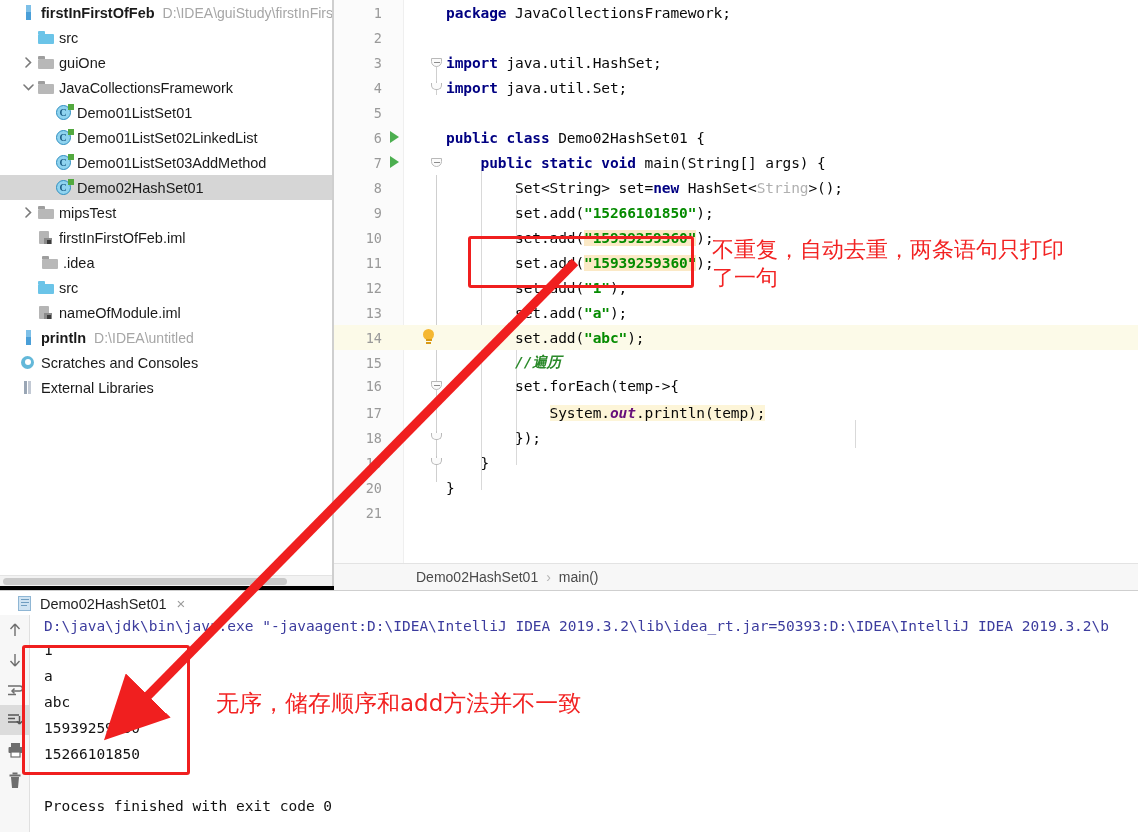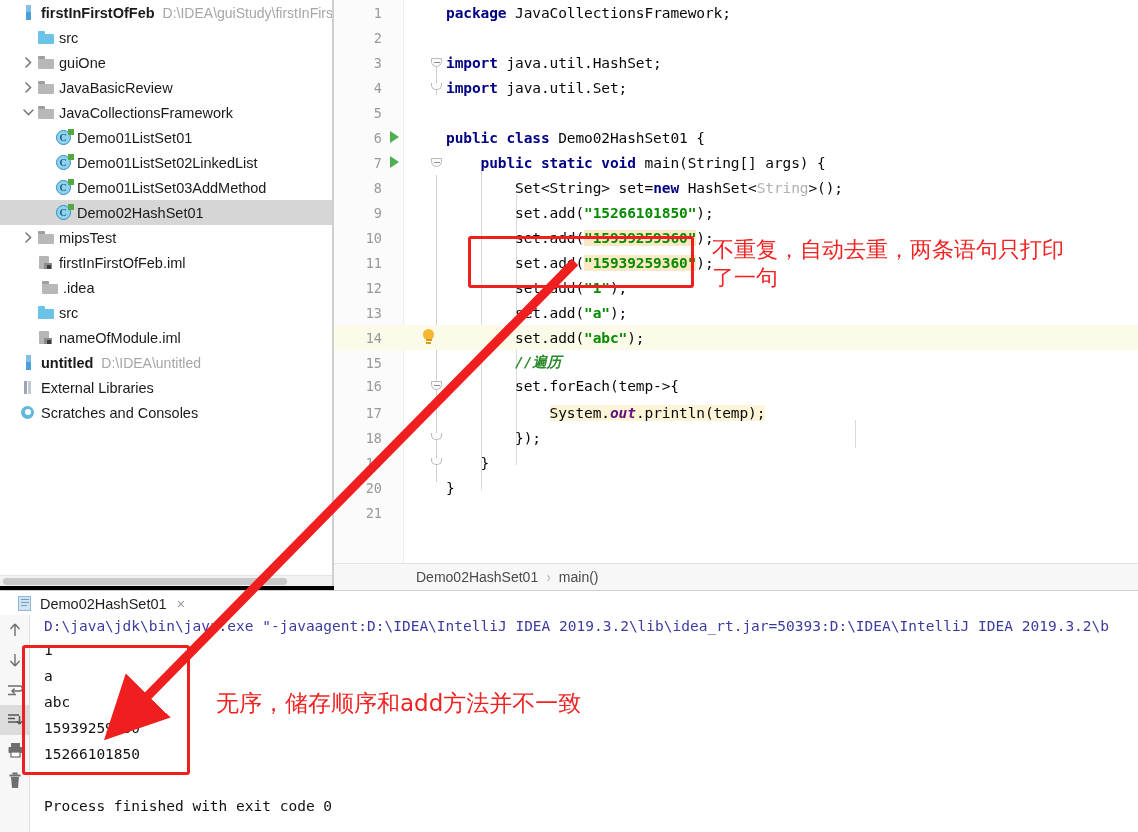--- a/index.html
+++ b/index.html
@@ -357,34 +357,20 @@
           <span class="tree-icon">
             <span class="ico-folder gray2">
               <span class="tab"></span>
               <span class="body"></span>
             </span>
           </span>
           <span class="tree-label">guiOne</span>
         </div>
         <div class="tree-row" style="padding-left: 20px;">
           <span class="tree-arrow">
-            <svg width="9" height="11" viewBox="0 0 9 11">
-              <path d="M2 1 L6.5 5.5 L2 10" stroke="#7a7a7a" stroke-width="1.6" fill="none" stroke-linecap="round"></path>
-            </svg>
-          </span>
-          <span class="tree-icon">
-            <span class="ico-folder gray2">
-              <span class="tab"></span>
-              <span class="body"></span>
-            </span>
-          </span>
-          <span class="tree-label">JavaBasicReview</span>
-        </div>
-        <div class="tree-row" style="padding-left: 20px;">
-          <span class="tree-arrow">
             <svg width="11" height="9" viewBox="0 0 11 9">
               <path d="M1 2 L5.5 6.5 L10 2" stroke="#7a7a7a" stroke-width="1.6" fill="none" stroke-linecap="round"></path>
             </svg>
           </span>
           <span class="tree-icon">
             <span class="ico-folder gray2">
               <span class="tab"></span>
               <span class="body"></span>
             </span>
           </span>
@@ -488,42 +474,42 @@
               <span class="b3"></span>
             </span>
           </span>
           <span class="tree-label">nameOfModule.iml</span>
         </div>
         <div class="tree-row" style="padding-left: 2px;">
           <span class="tree-arrow"></span>
           <span class="tree-icon">
             <span class="module-bar"></span>
           </span>
-          <span class="tree-label bold">untitled</span>
+          <span class="tree-label bold">println</span>
           <span class="tree-path">D:\IDEA\untitled</span>
+        </div>
+        <div class="tree-row" style="padding-left: 2px;">
+          <span class="tree-arrow"></span>
+          <span class="tree-icon">
+            <span class="ico-scratch">
+              <span class="c"></span>
+              <span class="p"></span>
+            </span>
+          </span>
+          <span class="tree-label">Scratches and Consoles</span>
         </div>
         <div class="tree-row" style="padding-left: 2px;">
           <span class="tree-arrow"></span>
           <span class="tree-icon">
             <span class="ico-extlib">
               <span class="s"></span>
               <span class="s2"></span>
             </span>
           </span>
           <span class="tree-label">External Libraries</span>
-        </div>
-        <div class="tree-row" style="padding-left: 2px;">
-          <span class="tree-arrow"></span>
-          <span class="tree-icon">
-            <span class="ico-scratch">
-              <span class="c"></span>
-              <span class="p"></span>
-            </span>
-          </span>
-          <span class="tree-label">Scratches and Consoles</span>
         </div>
       </div>
     <div class="proj-hscroll-track">
       <div class="proj-hscroll-thumb"></div>
     </div>
   </div>
   <div class="vsep"></div>
 
   <div class="editor">
     <div class="gutter"></div>

